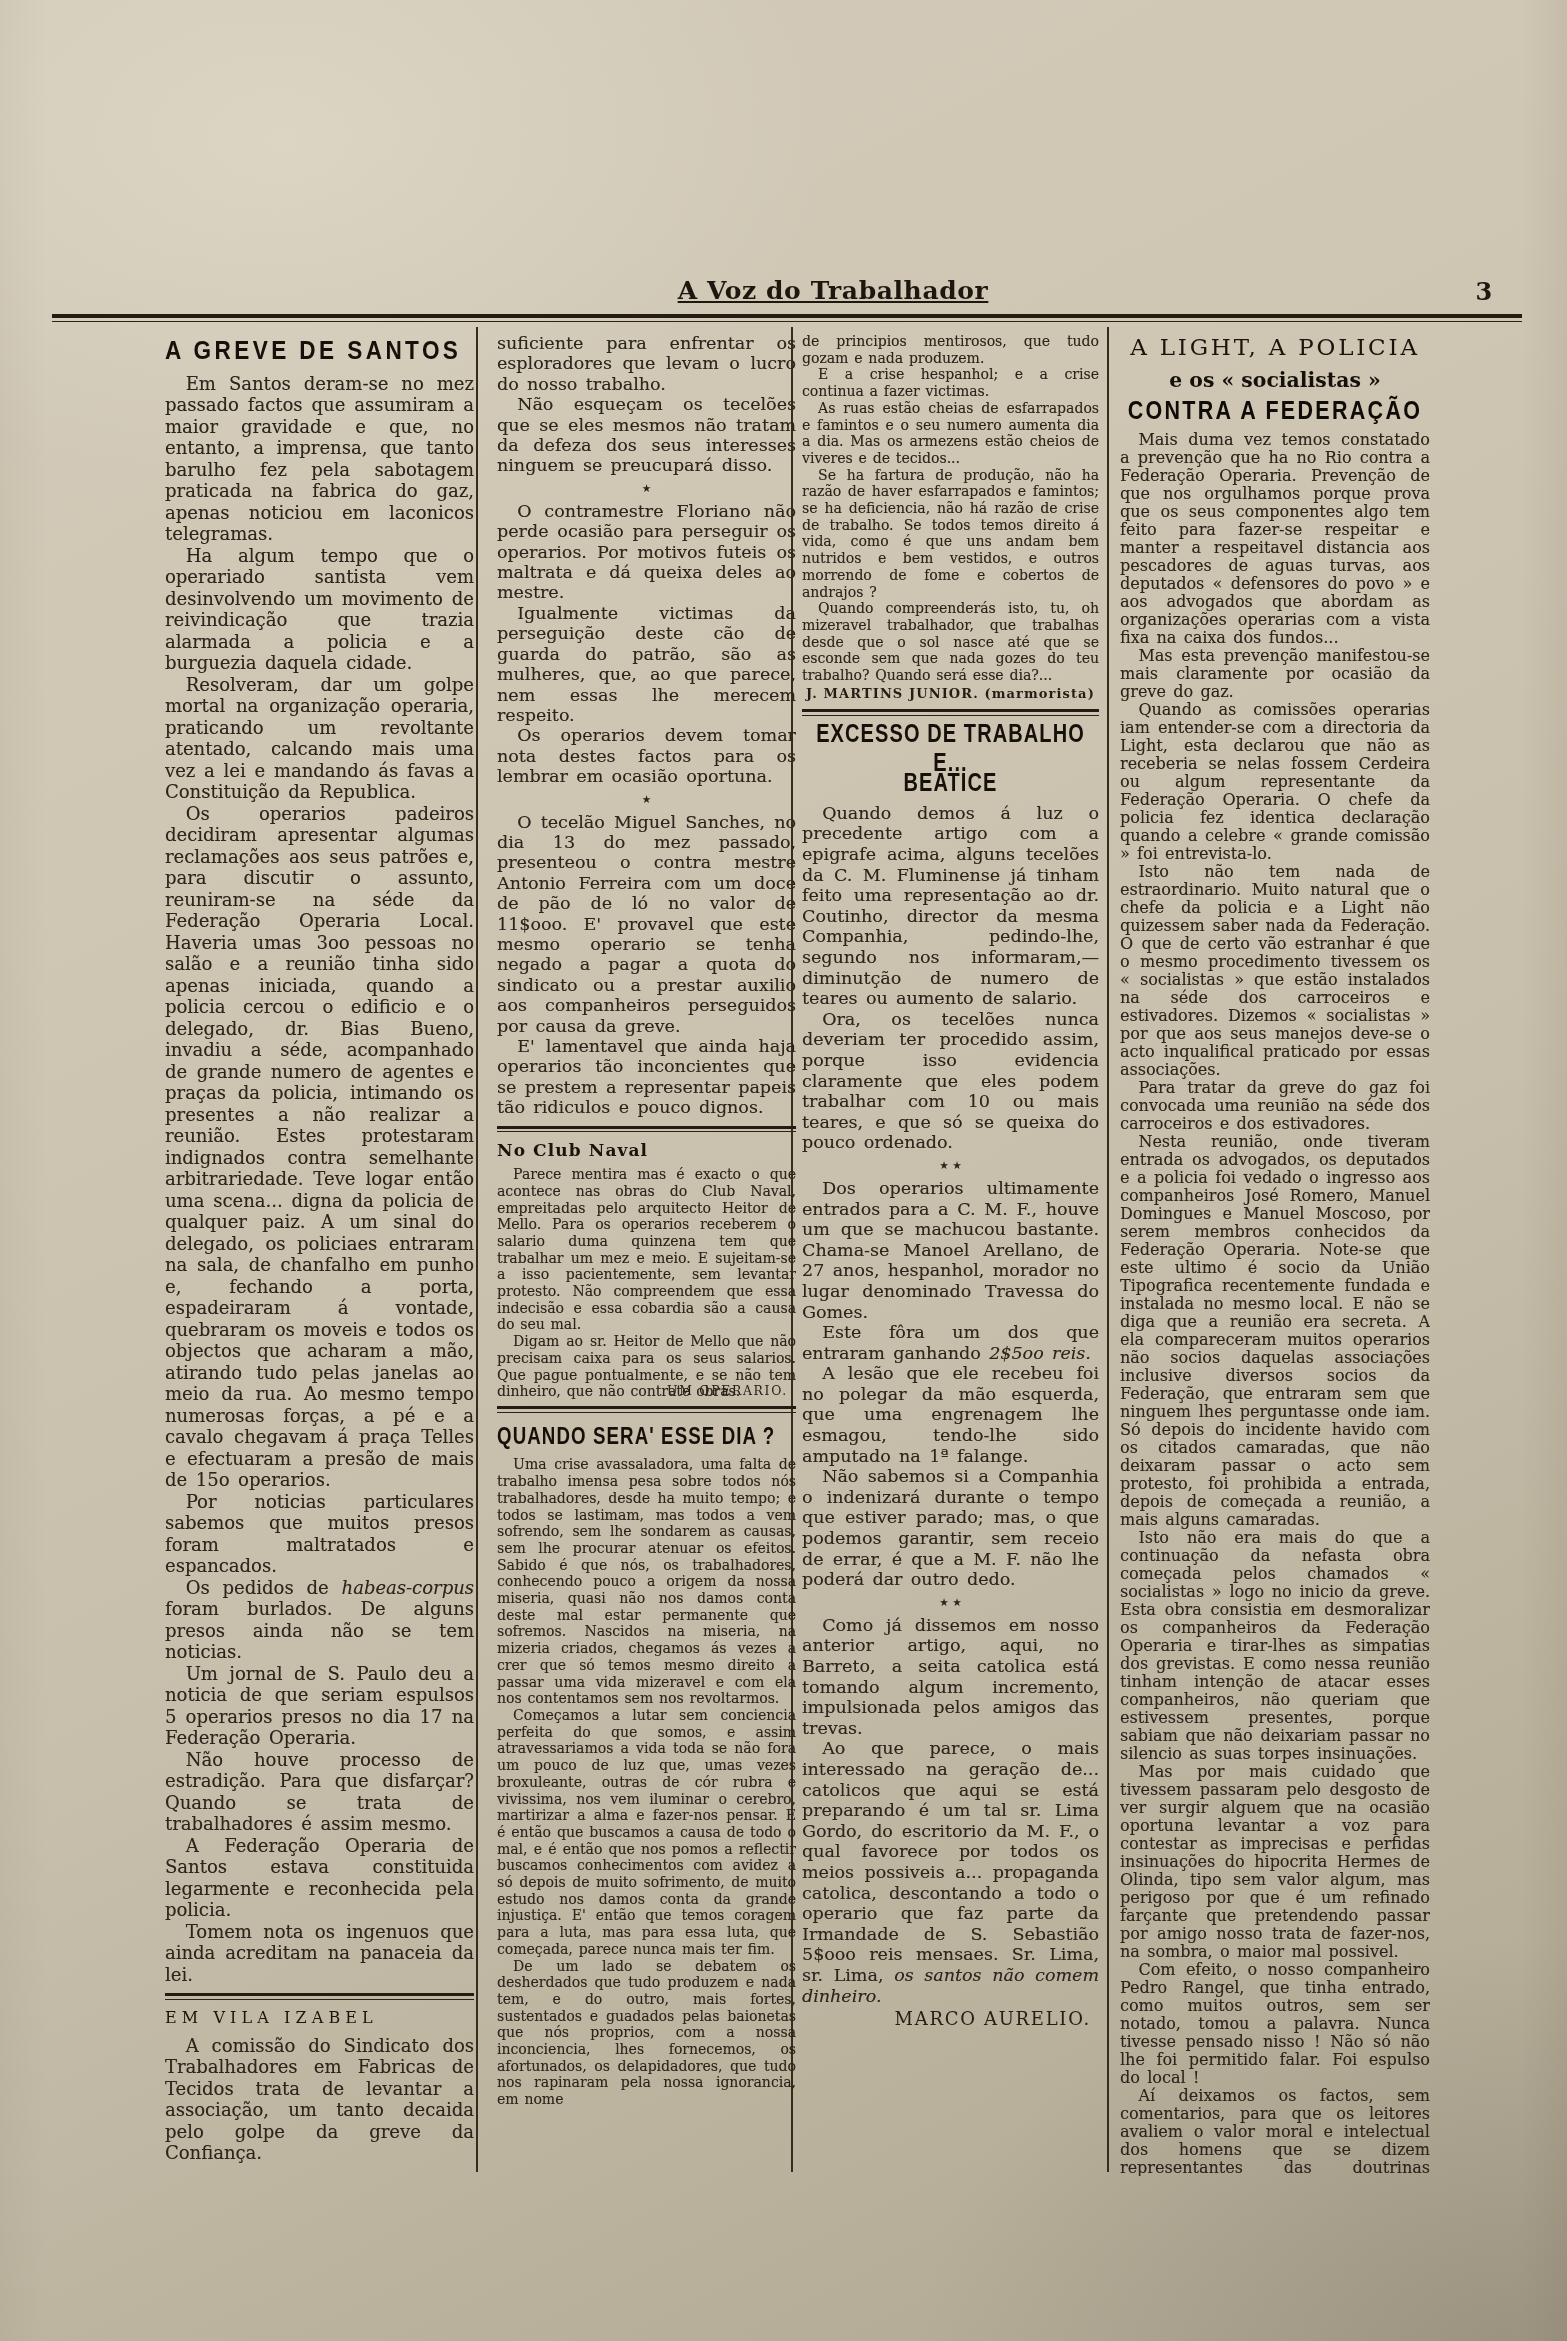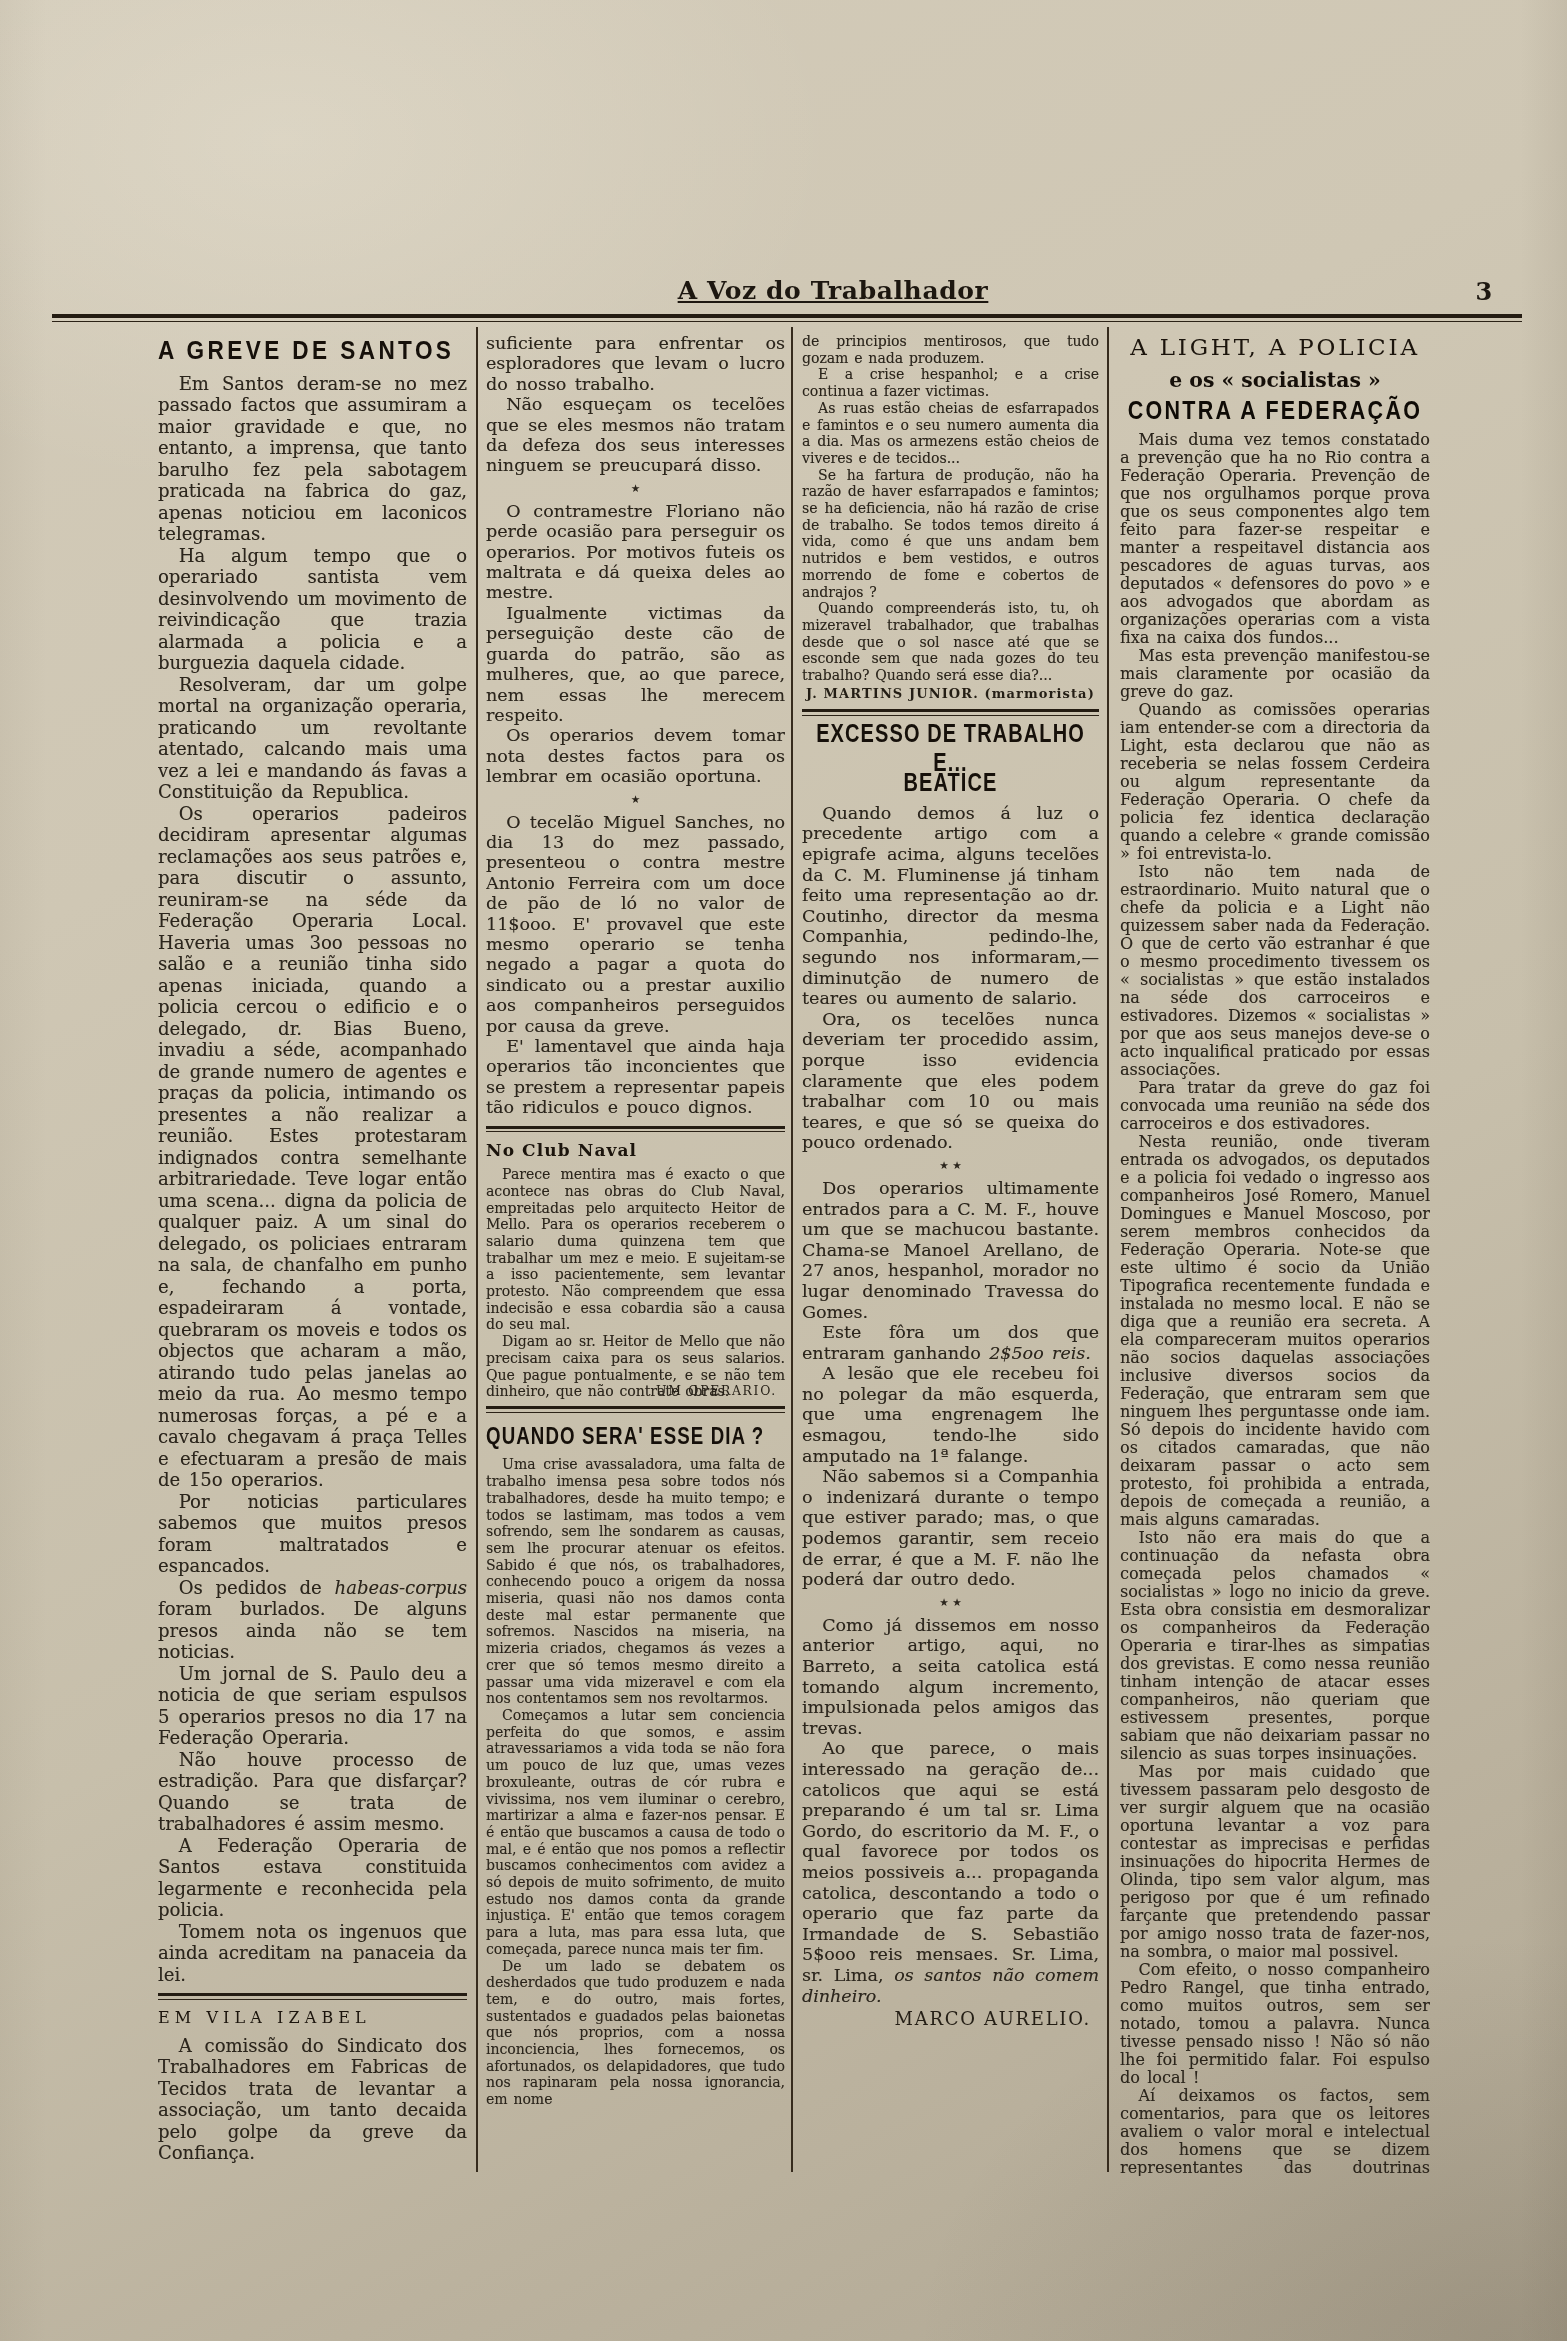--- a/index.html
+++ b/index.html
@@ -16,22 +16,22 @@
   .mast-title{position:absolute;left:0;right:0;text-align:center;font-weight:bold;
          font-size:25px;letter-spacing:0.6px;color:#1d1710;white-space:nowrap;text-decoration:underline;}
   .page-num{position:absolute;right:14.7px;top:1.1px;font-weight:bold;font-size:24px;color:#1d1710;}
   .header-rule{position:absolute;left:52px;top:314px;width:1470px;height:3.4px;
          border-top:4.5px solid #241c12;border-bottom:1.7px solid #2b2216;}
   
   .vrule{position:absolute;top:327px;height:1845px;width:1.7px;background:#362b1d;}
   .vr1{left:476px;} .vr2{left:791px;} .vr3{left:1107px;}
   
   .col{position:absolute;top:333px;height:1843px;overflow:hidden;}
-  .col1{left:158px;width:309px;}
-  .col2{left:486px;width:299px;}
+  .col1{left:165px;width:309px;}
+  .col2{left:497px;width:299px;}
   .col3{left:802px;width:297px;}
   .col4{left:1120px;width:310px;}
   .col p{margin:0;text-align:justify;text-indent:1.15em;word-spacing:.16em;
          text-shadow:0.2px 0.2px 0.3px rgba(43,36,27,.35);}
   .noind{text-indent:0 !important;}
   .col1 p{font-size:18px;line-height:21.5px;}
   .col2 p.lg{font-size:17.5px;line-height:20.4px;}
   .col3 p.lg{font-size:17.5px;line-height:20.6px;}
   .col4 p{font-size:16px;line-height:18px;word-spacing:.14em;}
   p.small{font-size:14px;line-height:16.7px;word-spacing:.1em;}

